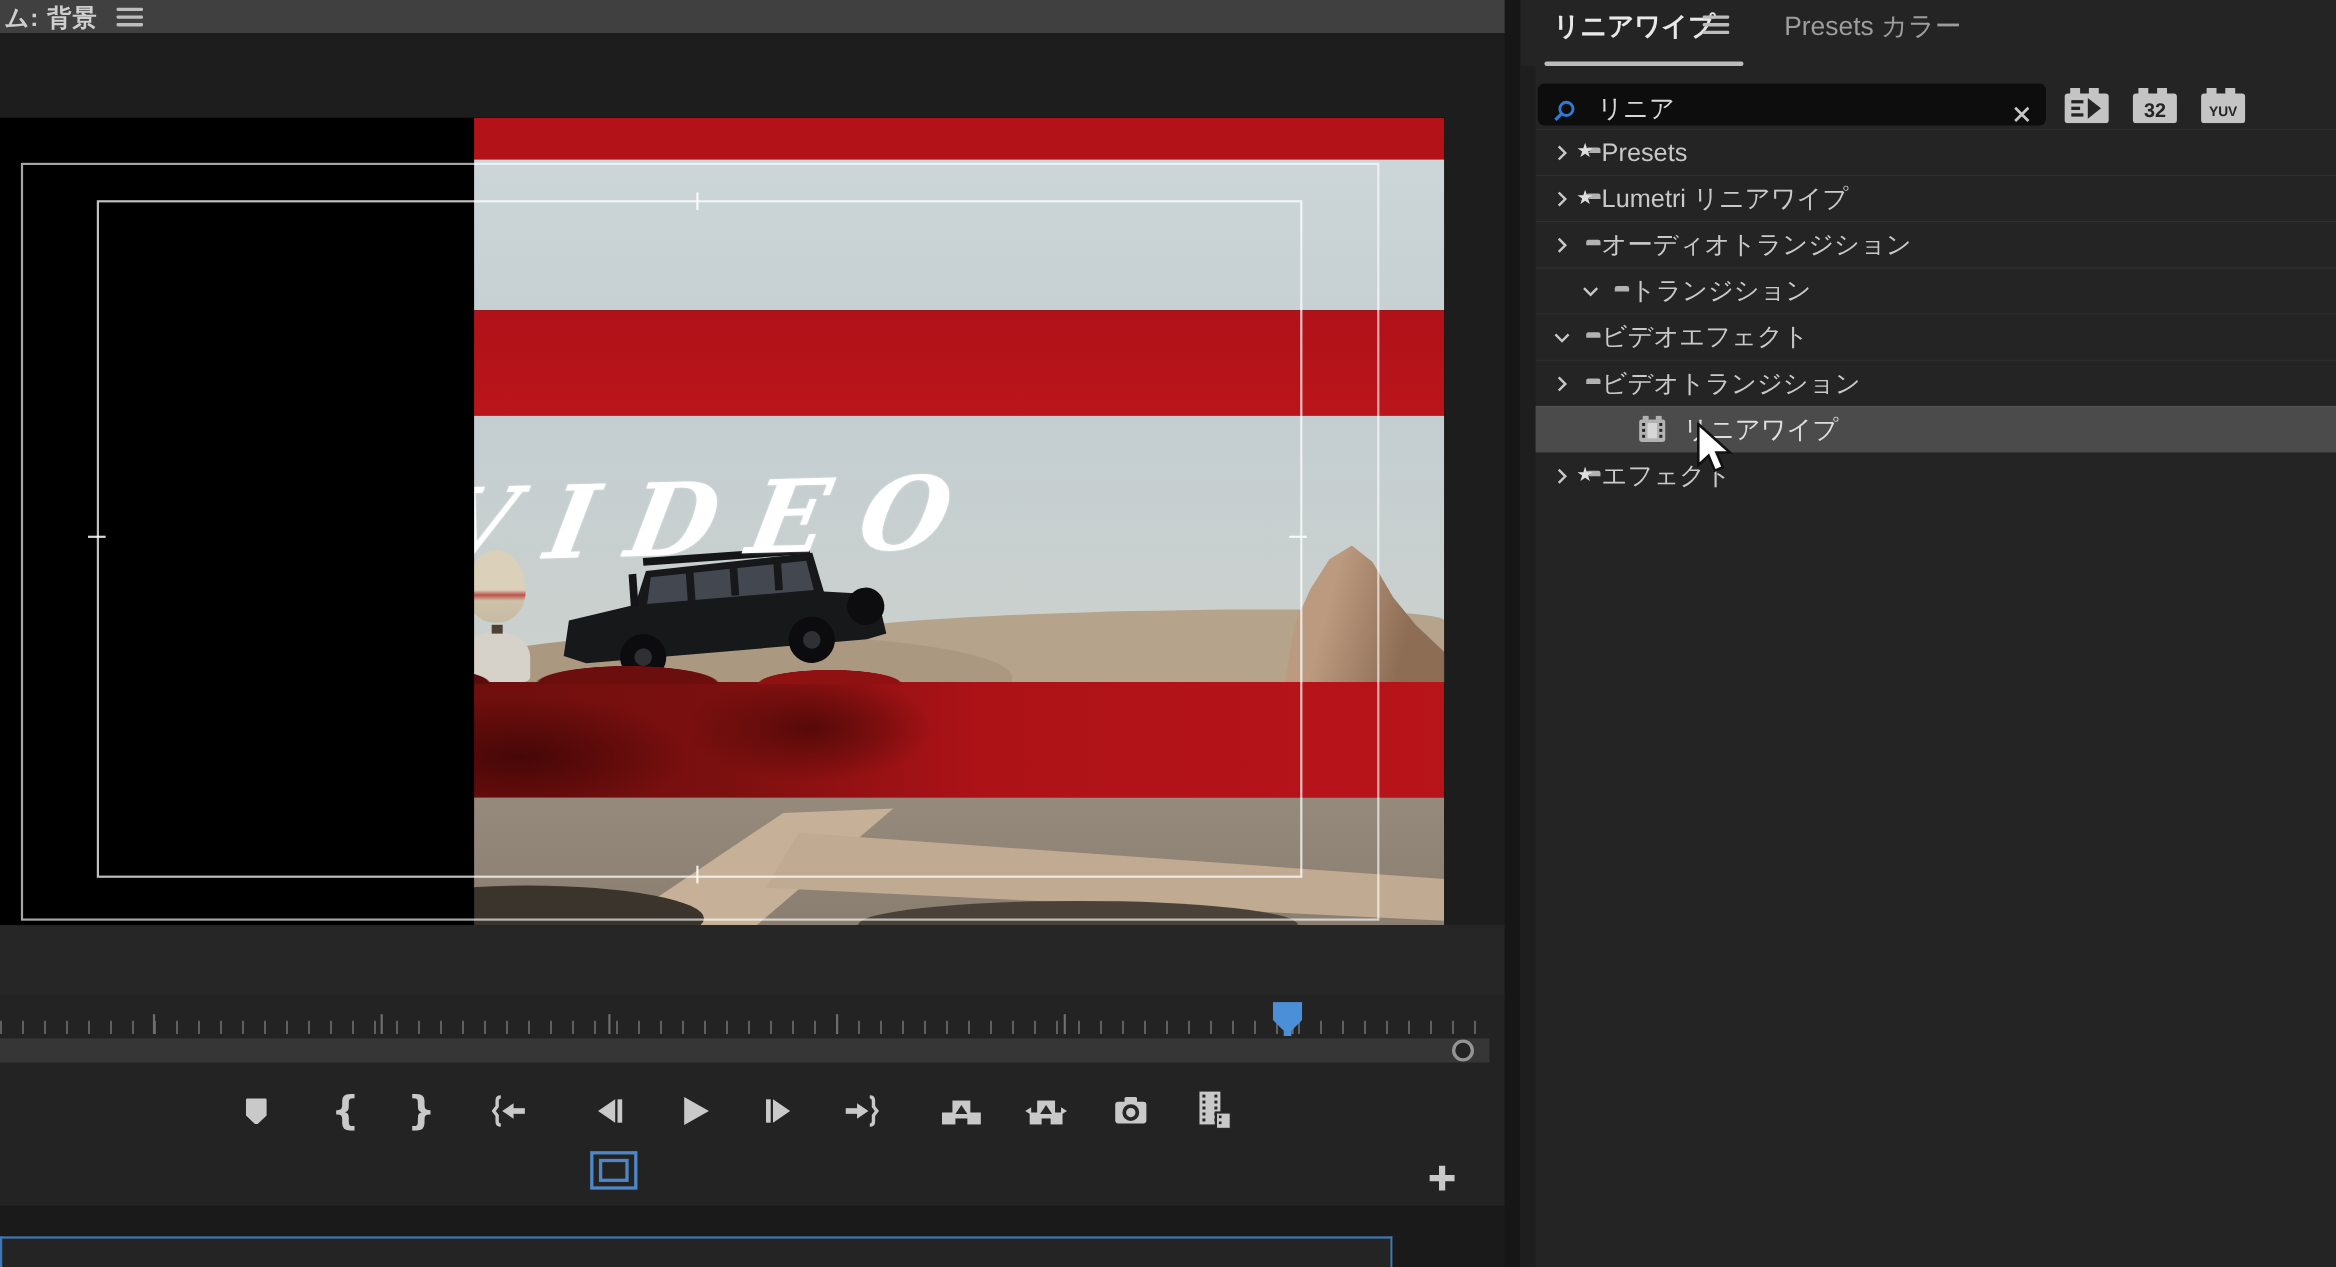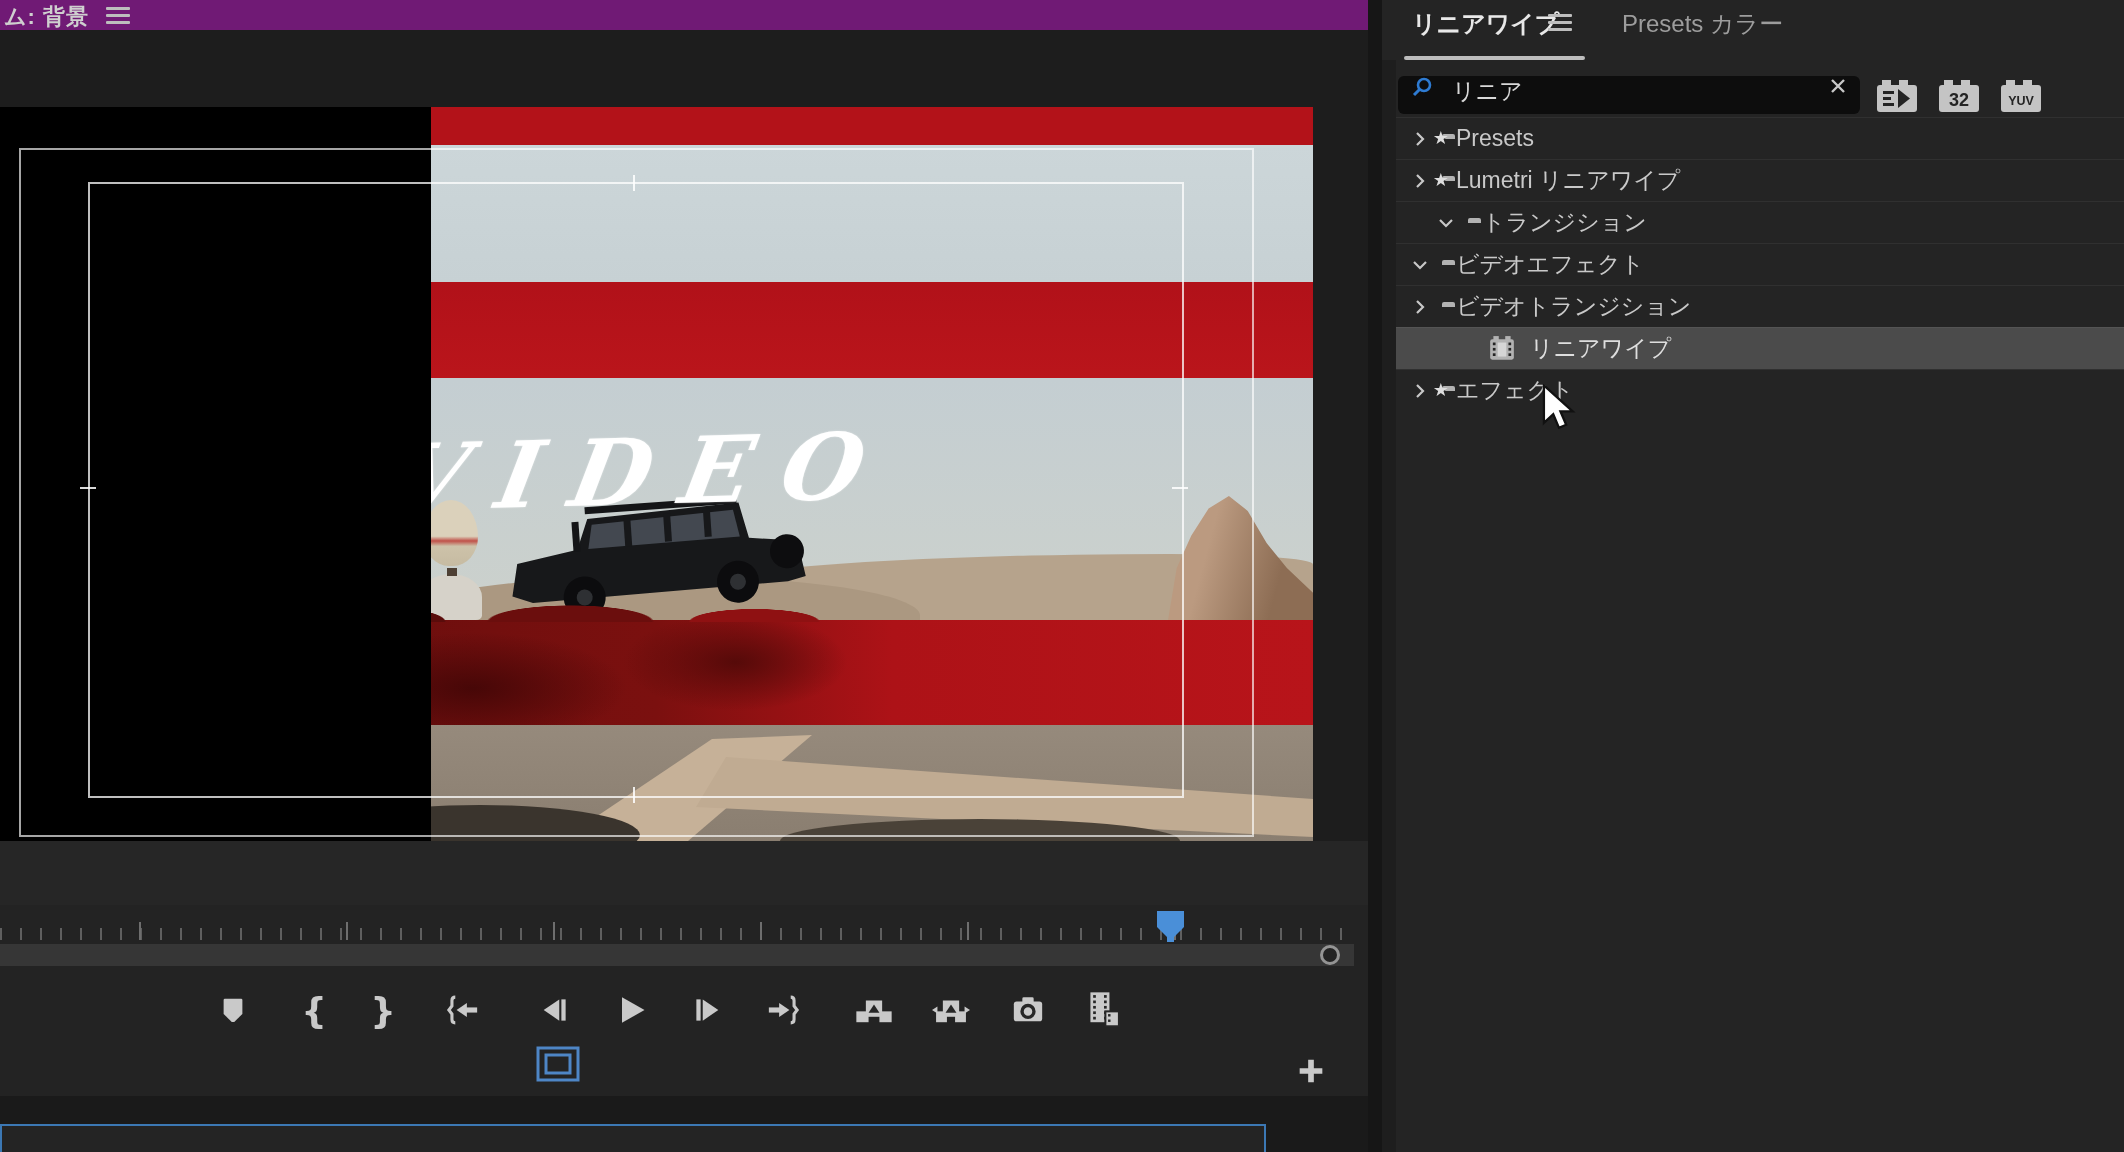--- a/index.html
+++ b/index.html
@@ -4,21 +4,21 @@
 <style>
   html,body{margin:0;padding:0;background:#151515;}
   #app{position:relative;width:2124px;height:1152px;overflow:hidden;
        font-family:"Liberation Sans","DejaVu Sans",sans-serif;
        -webkit-font-smoothing:antialiased;color:#c9c9c9;}
   .abs{position:absolute;}
   svg{display:block;}
 
   
   .monitor{left:0;top:0;width:1368px;height:1152px;background:#232323;}
-  .mon-header{left:0;top:0;width:1368px;height:30px;background:#701a75;}
+  .mon-header{left:0;top:0;width:1368px;height:30px;background:#404040;}
   .mon-title{left:4px;top:2px;font-size:22px;font-weight:bold;color:#cfcfcf;letter-spacing:1px;}
   .hamburger{width:24px;height:17px;display:flex;flex-direction:column;justify-content:space-between;}
   .hamburger i{display:block;height:3px;background:#bdbdbd;border-radius:1px;}
   .stage{left:0;top:30px;width:1368px;height:811px;background:#1d1d1d;}
   .video{left:0;top:77px;width:1313px;height:764px;background:#000;overflow:hidden;}
 
   
   .redA{left:0;top:0;width:1313px;height:38px;background:#b31219;}
   .sky1{left:0;top:38px;width:1313px;height:137px;background:linear-gradient(#ccd6d9,#c7d1d4);}
   .redB{left:0;top:175px;width:1313px;height:96px;background:linear-gradient(#b11119,#ba151b);}
@@ -81,21 +81,21 @@
 
   
   .effects{left:1382px;top:0;width:742px;height:1152px;background:#242424;}
   .fx-leftpad{left:1382px;top:60px;width:14px;height:1092px;background:#1e1e1e;}
   .tab{top:8px;font-size:24px;font-weight:bold;}
   .tab-active{left:1412px;color:#e8e8e8;}
   .tab-inactive{left:1622px;color:#9d9d9d;font-weight:normal;}
   .fx-menu{left:1548px;top:14px;}
   .tab-underline{left:1404px;top:56px;width:181px;height:4px;background:#bdbdbd;border-radius:2px;}
   .searchbox{left:1398px;top:76px;width:462px;height:38px;background:#0d0d0d;border-radius:6px;
-      display:flex;align-items:flex-start;box-sizing:border-box;padding:0 12px;}
+      display:flex;align-items:flex-end;box-sizing:border-box;padding:0 12px;}
   .search-val{font-size:23px;color:#d8d8d8;margin-left:18px;flex:1;}
   .badge{top:80px;width:42px;height:32px;}
   .rows{left:1396px;top:117px;width:728px;}
   .row{position:relative;width:728px;height:42px;display:flex;align-items:center;
       border-top:1px solid rgba(255,255,255,.055);box-sizing:border-box;font-size:23px;color:#c9c9c9;}
   .row.sel{background:#4b4b4b;color:#dedede;}
   .chev1{margin-left:12px;} .chev2{margin-left:38px;}
   .icon-slot{margin-left:10px;margin-right:14px;}
   .folder{width:30px;height:21px;background:#b2b2b2;border-radius:2px;position:relative;}
   .folder::before{content:"";position:absolute;top:-5px;left:0;width:13px;height:5px;
@@ -359,20 +359,27 @@
 
     <div class="row">
       <svg class="chev1" width="24" height="24" viewBox="0 0 24 24">
           <polyline points="9,6 15,12 9,18" fill="none" stroke="#c8c8c8" stroke-width="2.2"></polyline>
         </svg>
       <span class="icon-slot"><span class="folder"><span class="star">★</span></span></span>
       <span>Lumetri リニアワイプ</span>
     </div>
 
 
+    <div class="row">
+      <svg class="chev1" width="24" height="24" viewBox="0 0 24 24">
+          <polyline points="9,6 15,12 9,18" fill="none" stroke="#c8c8c8" stroke-width="2.2"></polyline>
+        </svg>
+      <span class="icon-slot"><span class="folder"></span></span>
+      <span>オーディオトランジション</span>
+    </div>
 
     <div class="row">
       <svg class="chev2" width="24" height="24" viewBox="0 0 24 24">
           <polyline points="6,9 12,15 18,9" fill="none" stroke="#c8c8c8" stroke-width="2.2"></polyline>
         </svg>
       <span class="icon-slot"><span class="folder"></span></span>
       <span>トランジション</span>
     </div>
 
     <div class="row">

